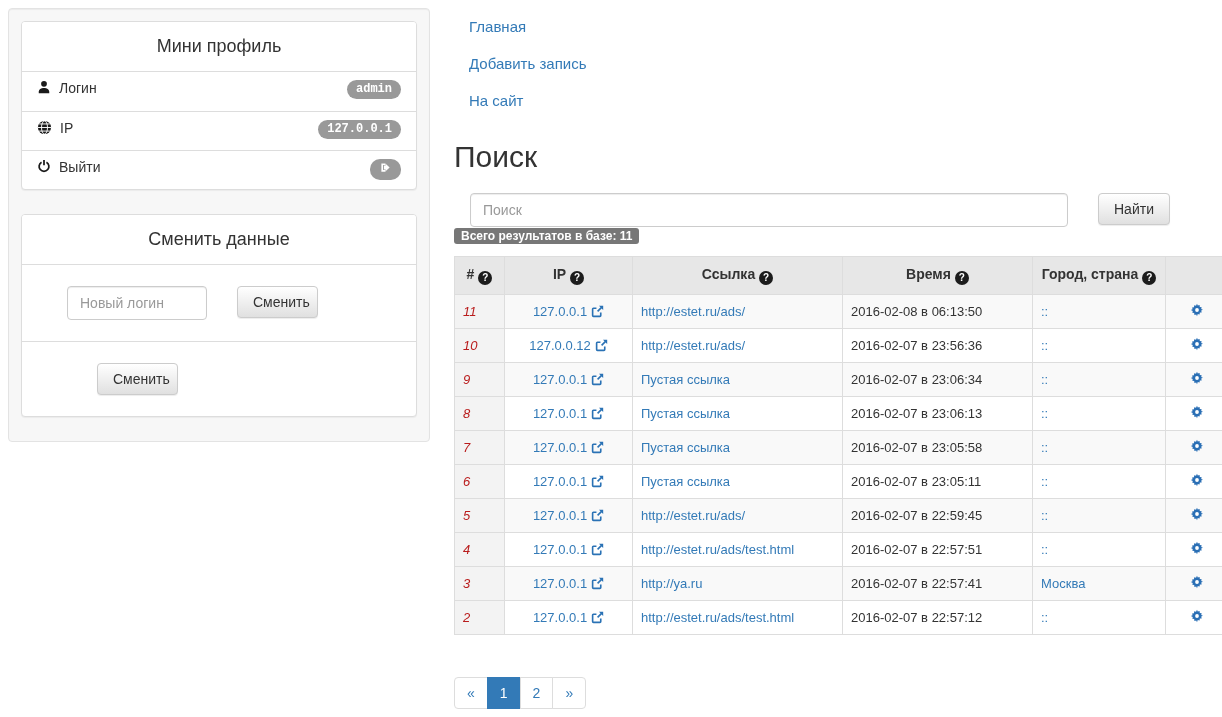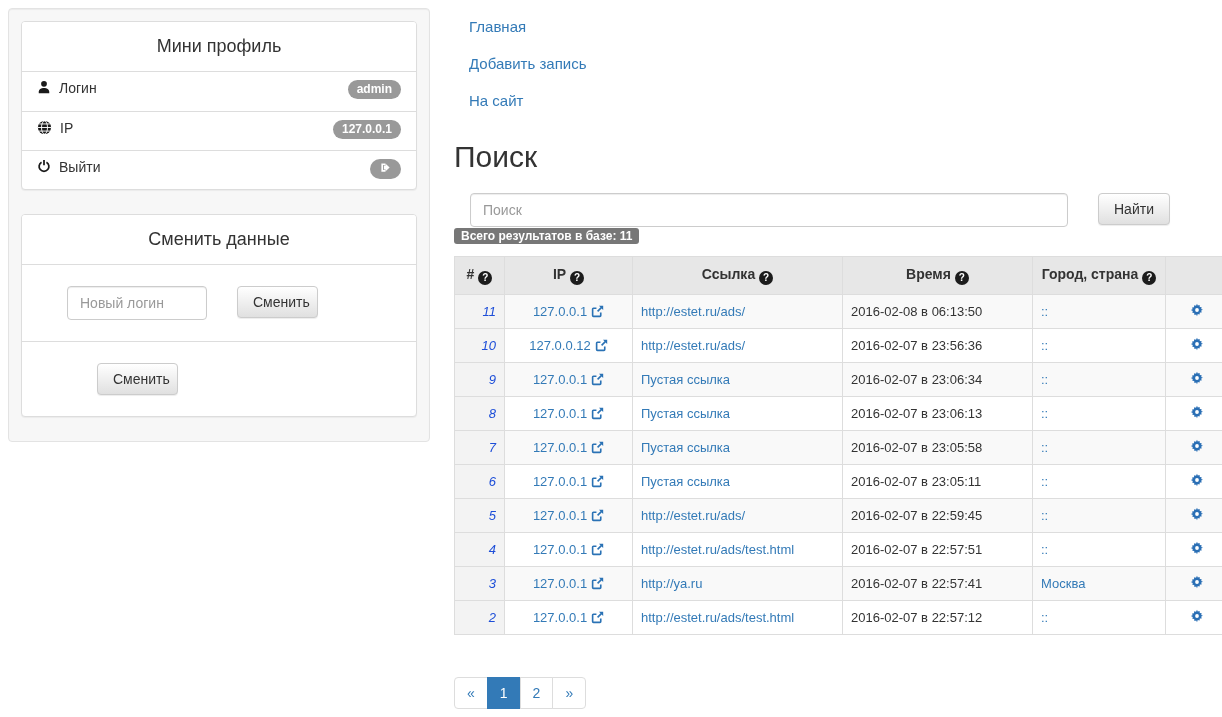--- a/index.html
+++ b/index.html
@@ -51,20 +51,21 @@
     margin-left: auto;
     background: #999;
     color: #fff;
     font-size: 12px;
     font-weight: bold;
     padding: 3px 9px;
     border-radius: 10px;
     line-height: 1.1;
     display: inline-flex;
     align-items: center;
+    font-family: Liberation Mono, monospace;
   }
   .form-row {
     display: flex;
     align-items: flex-start;
     padding: 21px 16px 21px 45px;
   }
   .form-row + .form-row { border-top: 1px solid #ddd; }
 
   input[type="text"] {
     height: 34px;
@@ -146,22 +147,22 @@
   .col-num   { width: 50px; }
   .col-ip    { width: 128px; }
   .col-link  { width: 210px; }
   .col-time  { width: 190px; }
   .col-city  { width: 133px; }
   .col-gear  { width: 62px; }
   tbody th.rownum {
     background: #f3f3f3;
     font-style: italic;
     font-weight: normal;
-    text-align: right;
-    color: #1d4ed8;
+    text-align: left;
+    color: #b91c1c;
   }
   tbody tr:nth-child(odd) td { background: #f9f9f9; }
   td.cell-ip { text-align: center; white-space: nowrap; }
   td.cell-gear { text-align: center; }
   a.tbl-link { color: #337ab7; text-decoration: none; }
   .cell-time { color: #333; white-space: nowrap; }
   .ext-icon { margin-left: 4px; position: relative; top: 2px; color: #2a72b5; }
   .gear-btn { background: none; border: none; cursor: pointer; color: #2a6fb5; padding: 0; line-height: 0; }
 
   .qicon {

